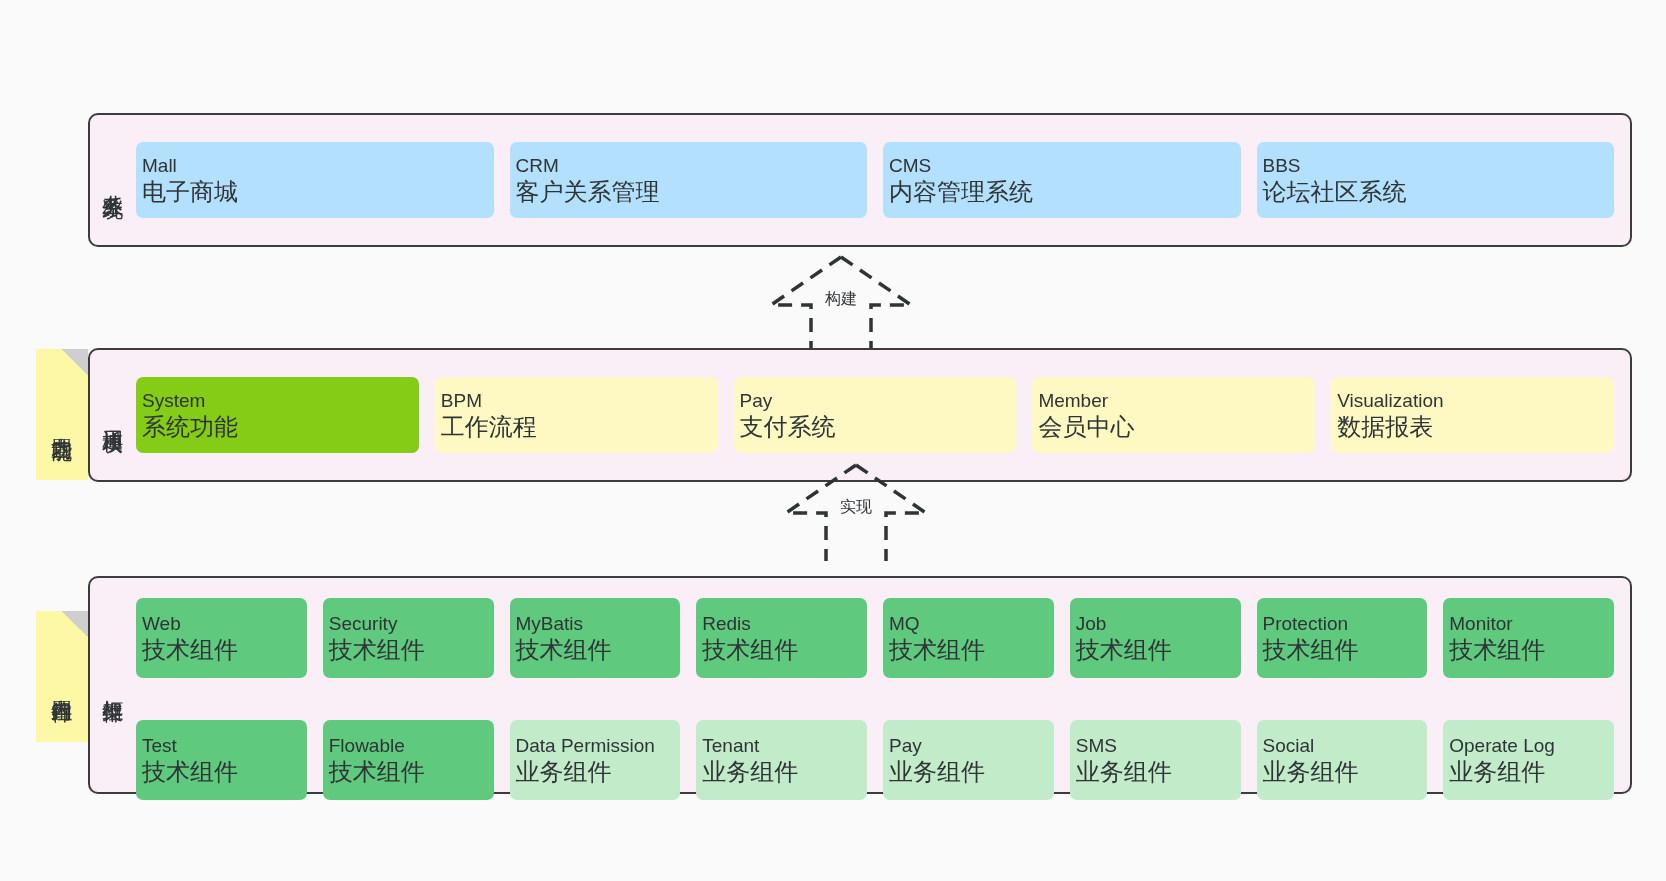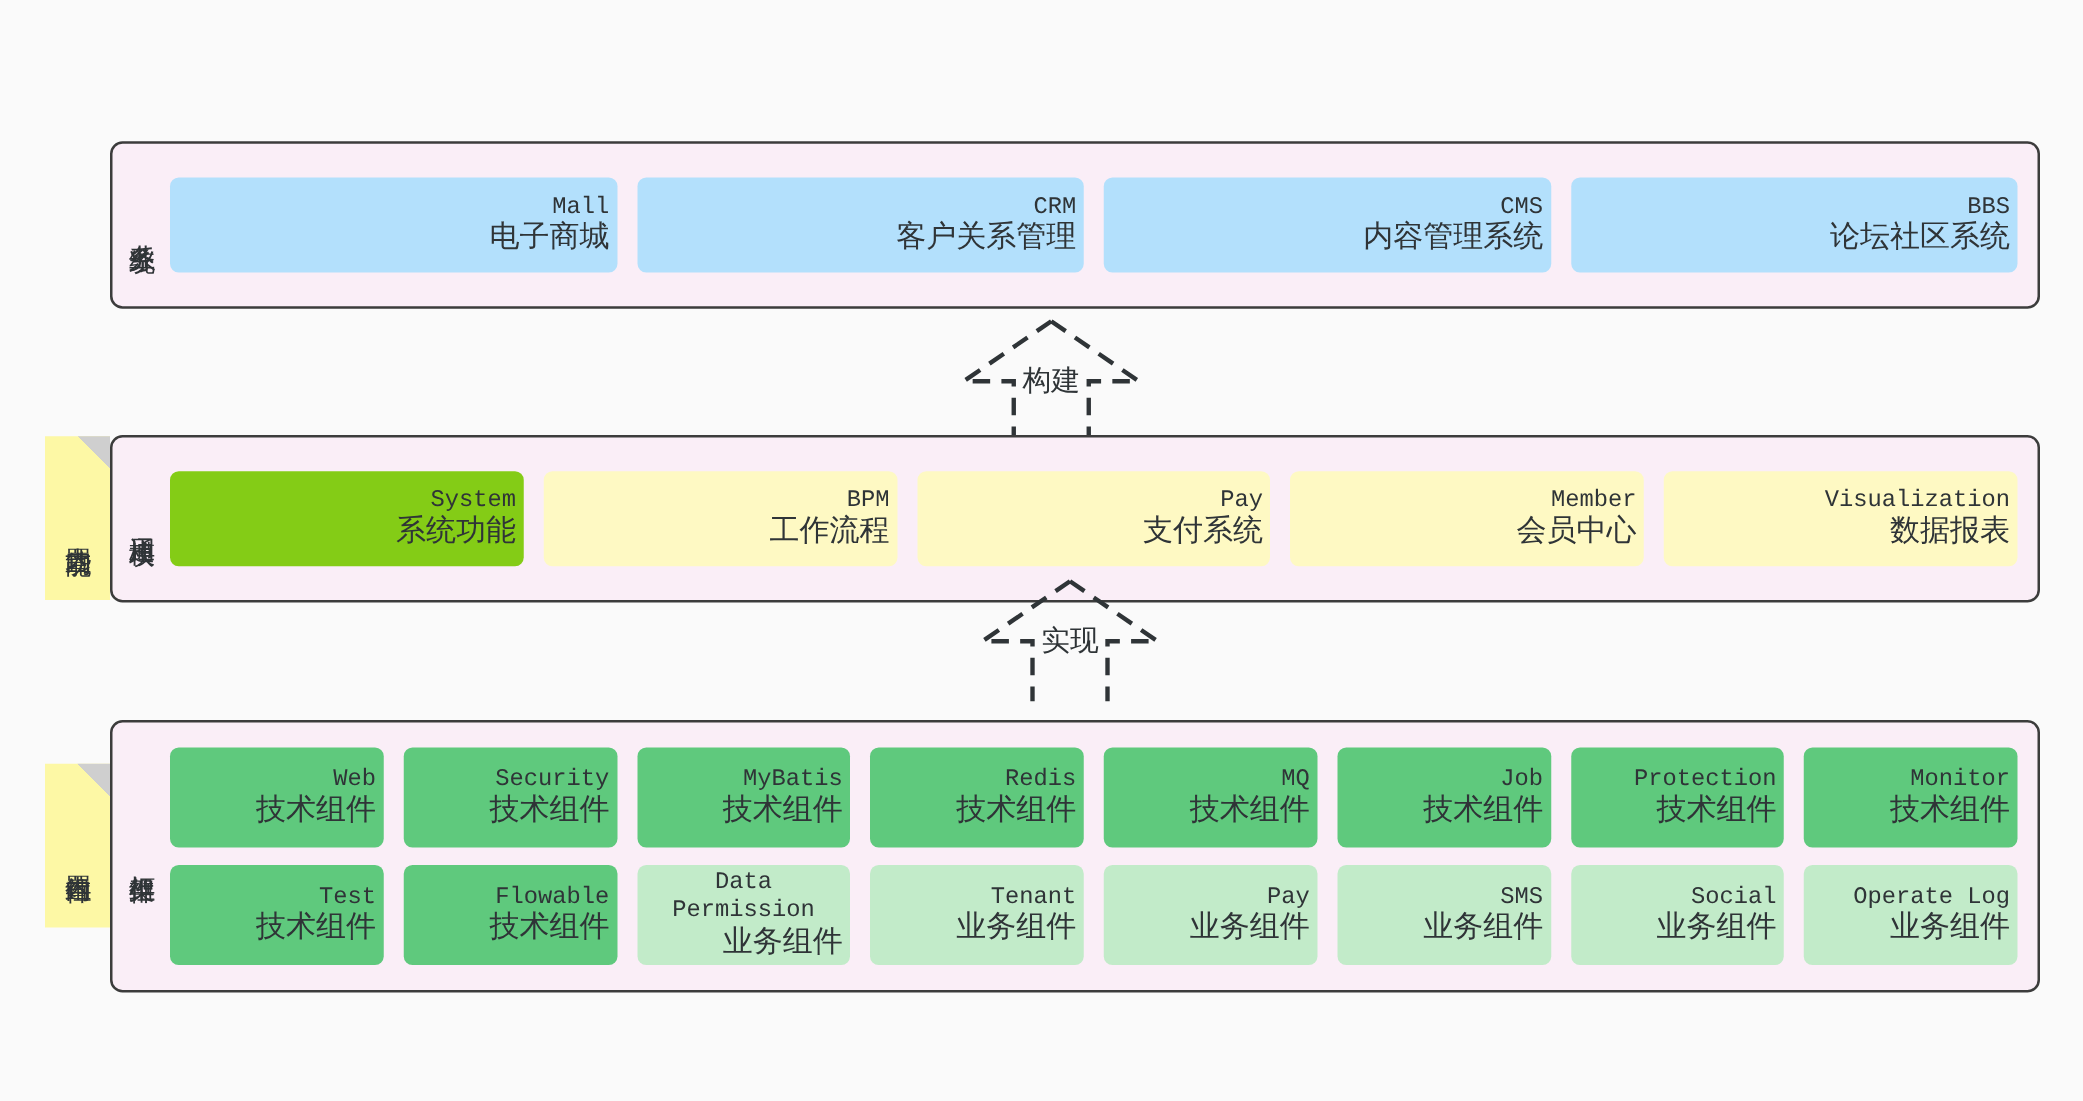--- a/index.html
+++ b/index.html
@@ -59,26 +59,25 @@
   .row {
     display: flex;
     gap: 16px;
   }
 
   .cell {
     flex: 1 1 0;
     border-radius: 7px;
     display: flex;
     flex-direction: column;
-    align-items: flex-end;
+    align-items: flex-start;
     justify-content: center;
     text-align: center;
     box-sizing: border-box;
     padding: 4px 6px;
-    font-family: Liberation Mono, monospace;
   }
   .cell .t1 {
     font-size: 19px;
     line-height: 1.22;
   }
   .cell .t2 {
     font-size: 24px;
     line-height: 1.22;
   }
 
@@ -106,21 +105,21 @@
   .c-pink { background: #fef9c3; }
 
   
   #layer-framework {
     left: 88px;
     top: 576px;
     width: 1544px;
     height: 218px;
   }
   #layer-framework .layer-body { gap: 14px; }
-  #layer-framework .cell { height: 80px; }
+  #layer-framework .cell { height: 80px; margin-top: 28px; }
   .c-green      { background: #5fc97d; }
   .c-lightgreen { background: #c2ebc9; }
 
   
   .sticky {
     position: absolute;
     background: #fdf8a5;
     box-shadow: 0 0 0 0 transparent;
     display: flex;
     align-items: center;
@@ -161,21 +160,21 @@
     position: absolute;
     width: 160px;
     height: 100px;
   }
   .arrow svg { display: block; overflow: visible; }
   .arrow-label {
     position: absolute;
     left: 50%;
     transform: translateX(-50%);
     top: 36px;
-    font-size: 23px;
+    font-size: 16px;
     color: #2f3437;
     background: transparent;
     padding: 0 2px;
     white-space: nowrap;
   }
   #arrow-build  { left: 761px; top: 253px; }
   #arrow-impl   { left: 776px; top: 461px; }
 </style>
 </head>
 <body>

